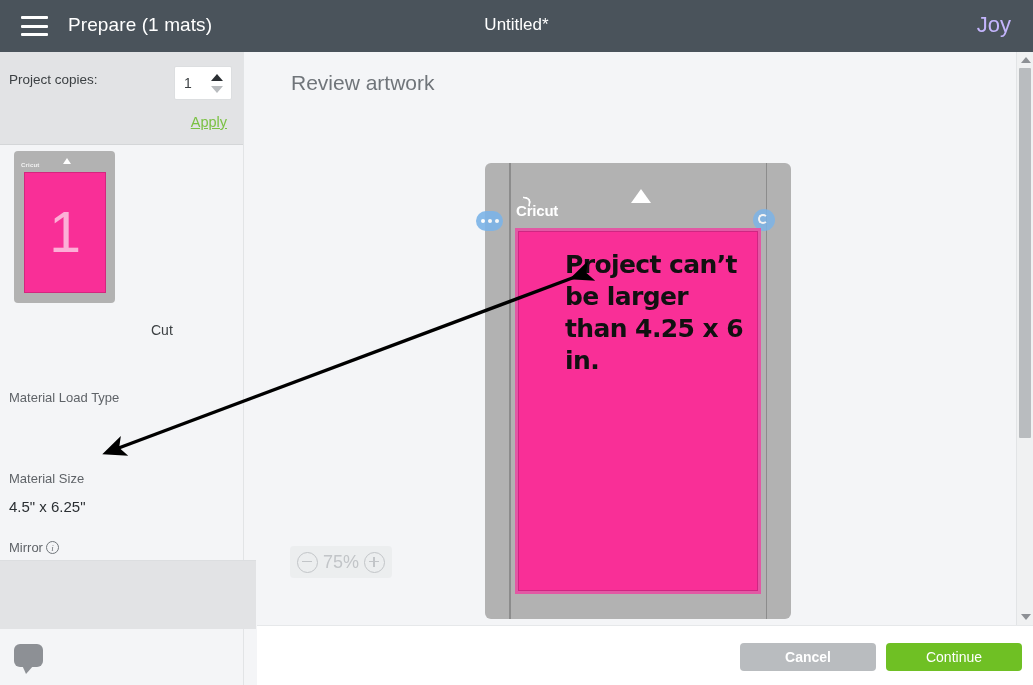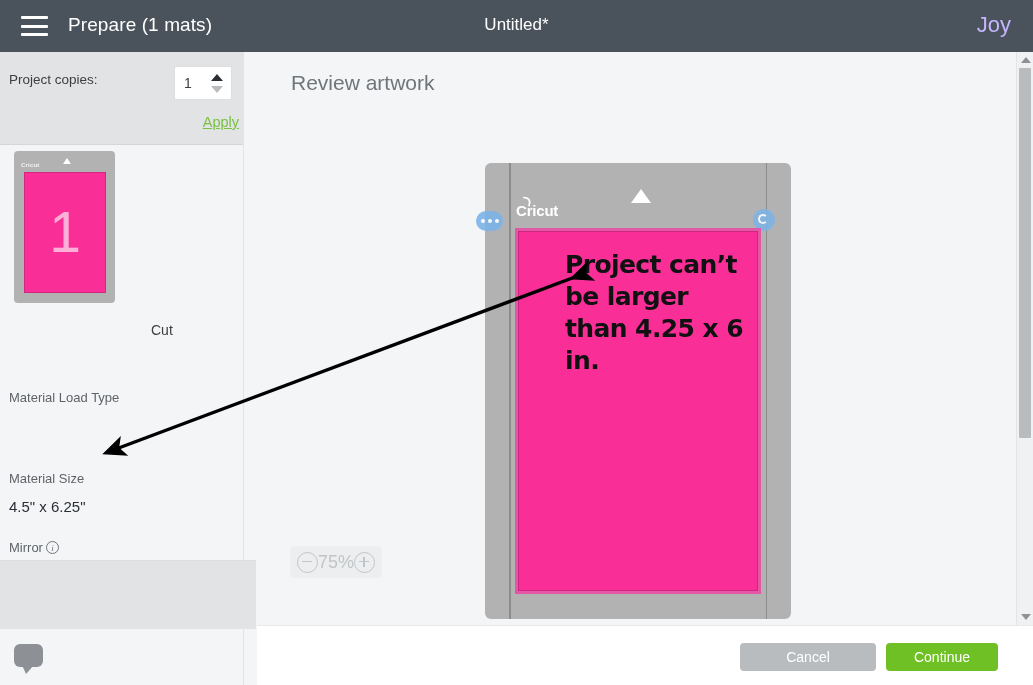--- a/index.html
+++ b/index.html
@@ -127,21 +127,21 @@
   }
   .tri-down {
     width: 0; height: 0;
     border-left: 6px solid transparent;
     border-right: 6px solid transparent;
     border-top: 7px solid #b9bcbf;
     cursor: pointer;
   }
   .apply-link {
     position: absolute;
-    right: 4px; top: 62px;
+    right: 16px; top: 62px;
     font-size: 14.5px;
     color: #7ac143;
     cursor: pointer;
     text-decoration: underline;
   }
 
   
   .mat-thumb-row {
     position: absolute;
     left: 0; top: 92px;
@@ -421,20 +421,21 @@
     color: #111111;
     letter-spacing: -.6px;
   }
 
   .zoom-control {
     position: absolute;
     left: 33px; top: 494px;
     height: 32px;
     display: flex;
     align-items: center;
+    gap: 5px;
     background: rgba(230,232,234,.55);
     border-radius: 4px;
     padding: 0 7px;
   }
   .zoom-btn {
     width: 21px; height: 21px;
     border: 1.5px solid #c2c5c8;
     border-radius: 50%;
     position: relative;
     cursor: pointer;
@@ -478,24 +479,25 @@
     font-family: "Liberation Sans", sans-serif;
     font-size: 14px;
     color: #ffffff;
     cursor: pointer;
     padding: 0;
   }
   .btn-cancel {
     left: 483px;
     width: 136px;
     background: #b9bcbf;
+    font-weight: bold;
   }
   .btn-continue {
     left: 629px;
-    width: 112px;
+    width: 136px;
     background: #6fc024;
   }
 
   
   .scrollbar {
     position: absolute;
     right: 0; top: 52px;
     width: 17px; height: 573px;
     background: #f0f1f2;
     border-left: 1px solid #e2e4e6;

